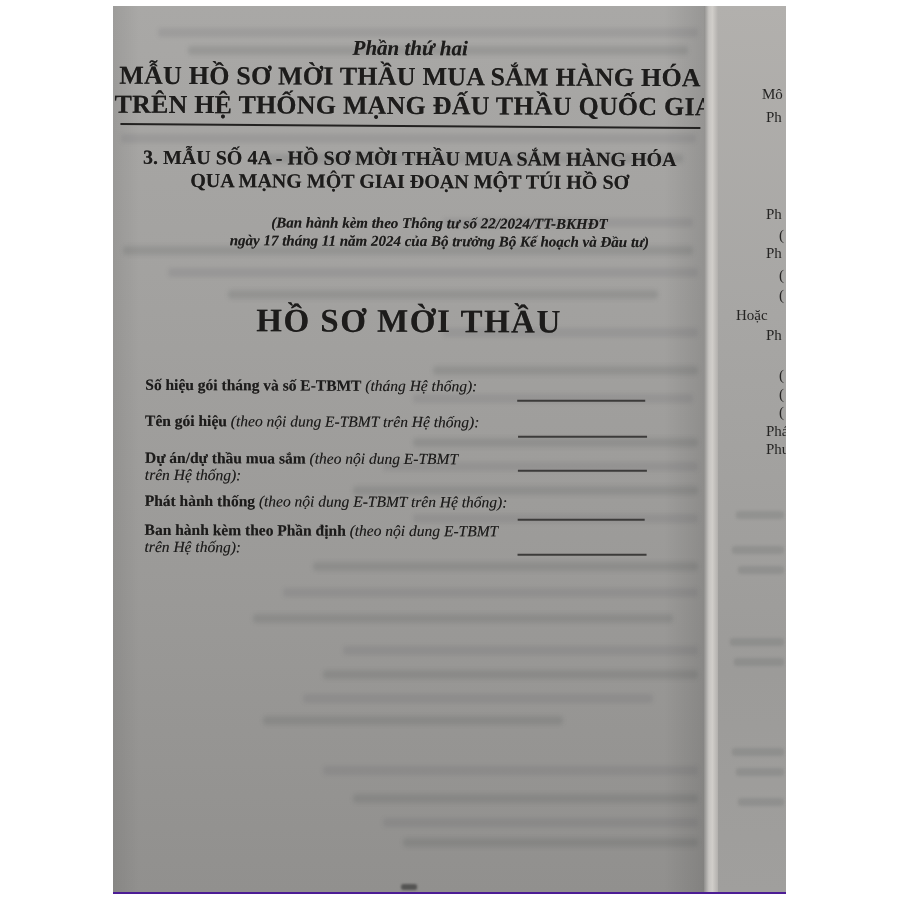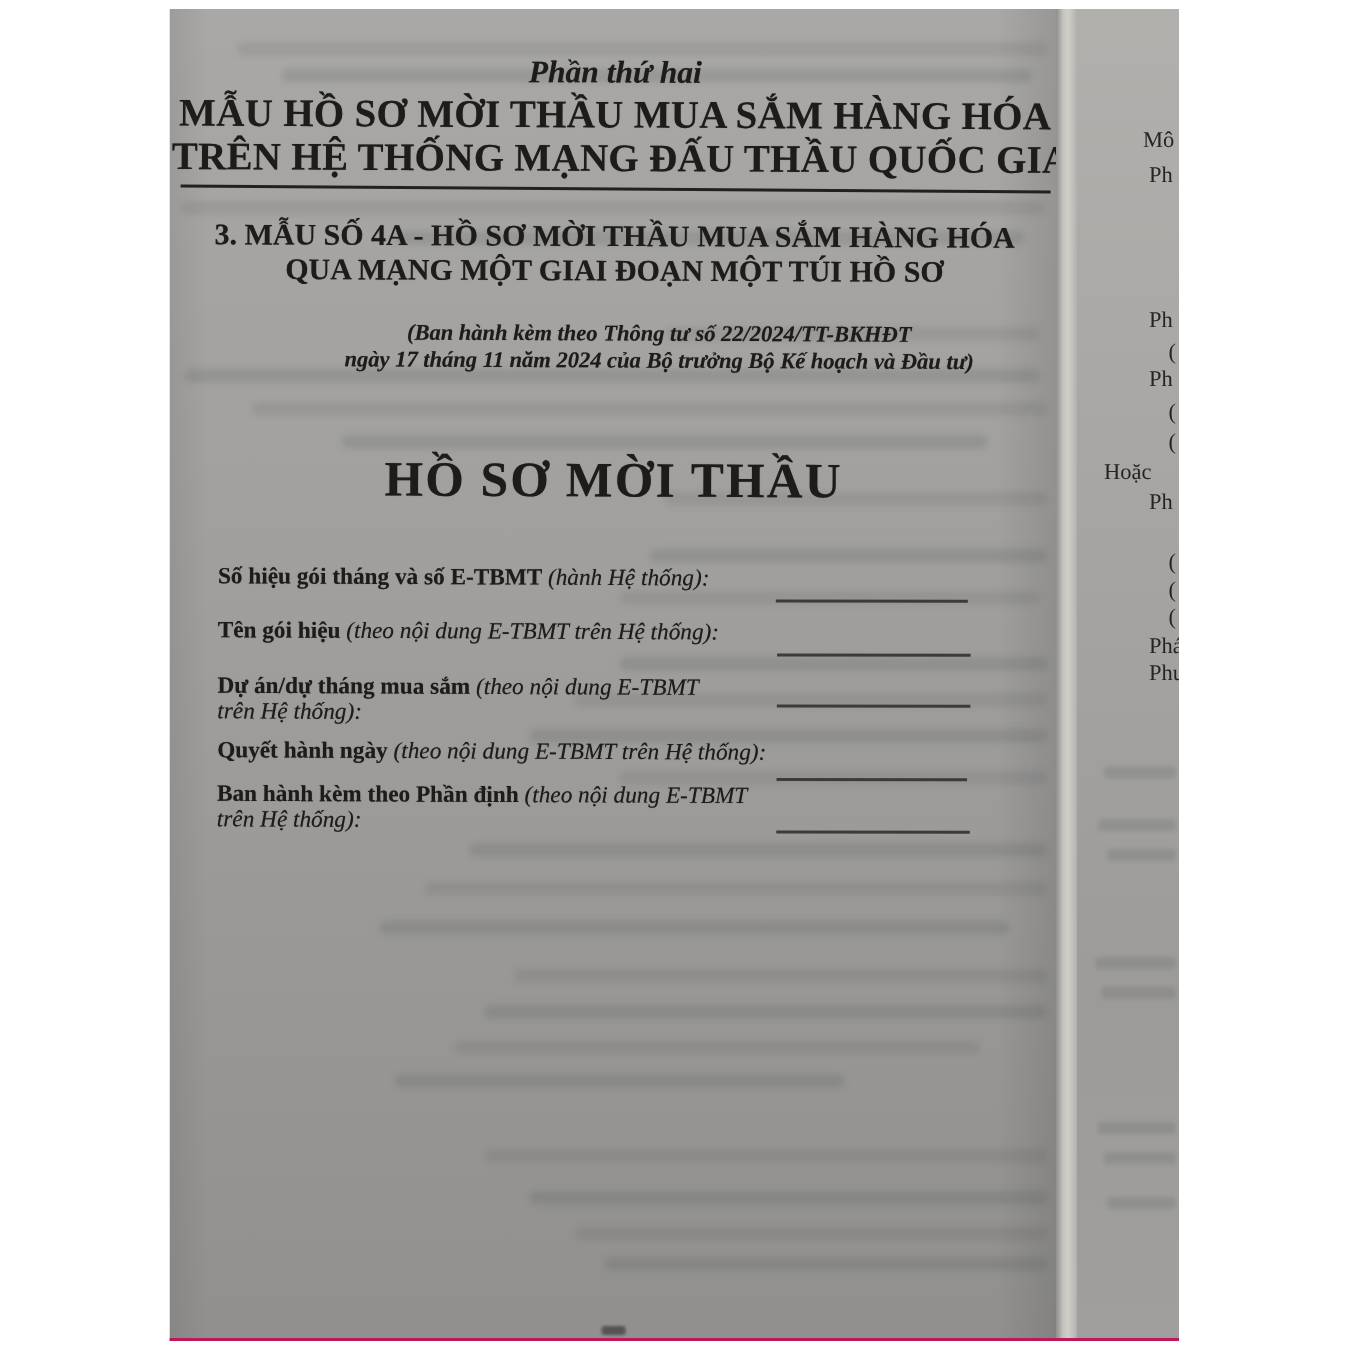--- a/index.html
+++ b/index.html
@@ -3,21 +3,21 @@
 <meta charset="utf-8">
 <style>
   html,body{margin:0;padding:0;}
   body{
     width:900px;height:900px;position:relative;background:#ffffff;
     font-family:"Liberation Serif","DejaVu Serif",serif;
     overflow:hidden;
   }
   .photo{
     position:absolute;left:113px;top:6px;width:673px;height:886px;
-    overflow:hidden;border-bottom:2px solid #be185d;
+    overflow:hidden;border-bottom:2px solid #4c1d95;
   }
   
   .main-page{
     position:absolute;left:0;top:0;width:591px;height:886px;
     background:
       linear-gradient(to right, rgba(0,0,0,0.07) 0px, rgba(0,0,0,0.0) 26px),
       linear-gradient(to left, rgba(0,0,0,0.10) 0px, rgba(0,0,0,0.0) 40px),
       linear-gradient(to bottom, #a9a8a6 0%, #a3a2a0 30%, #9c9b99 60%, #91908e 100%);
   }
   
@@ -112,35 +112,35 @@
       <div class="center sec-heading s1">3. MẪU SỐ 4A - HỒ SƠ MỜI THẦU MUA SẮM HÀNG HÓA</div>
       <div class="center sec-heading s2">QUA MẠNG MỘT GIAI ĐOẠN MỘT TÚI HỒ SƠ</div>
 
       <div class="center issue-note n1">(Ban hành kèm theo Thông tư số 22/2024/TT-BKHĐT</div>
       <div class="center issue-note n2">ngày 17 tháng 11 năm 2024 của Bộ trưởng Bộ Kế hoạch và Đầu tư)</div>
 
       <div class="center main-title">HỒ SƠ MỜI THẦU</div>
 
       <div class="field-label" style="top:371px;">
         <span class="b">Số hiệu gói tháng và số E-TBMT</span>
-        <span class="i">(hành Hệ thống):</span>
+        <span class="i">(tháng Hệ thống):</span>
         <span class="i2"></span>
       </div>
       <div class="field-label" style="top:407px;">
         <span class="b">Tên gói hiệu</span>
         <span class="i">(theo nội dung E-TBMT trên Hệ thống):</span>
         <span class="i2"></span>
       </div>
       <div class="field-label" style="top:444px;">
-        <span class="b">Dự án/dự tháng mua sắm</span>
+        <span class="b">Dự án/dự thầu mua sắm</span>
         <span class="i">(theo nội dung E-TBMT</span>
         <span class="i2">trên Hệ thống):</span>
       </div>
       <div class="field-label" style="top:487px;">
-        <span class="b">Quyết hành ngày</span>
+        <span class="b">Phát hành thống</span>
         <span class="i">(theo nội dung E-TBMT trên Hệ thống):</span>
         <span class="i2"></span>
       </div>
       <div class="field-label" style="top:516px;">
         <span class="b">Ban hành kèm theo Phần định</span>
         <span class="i">(theo nội dung E-TBMT</span>
         <span class="i2">trên Hệ thống):</span>
       </div>
 
       <div class="blank-line" style="left:404px;top:393px;width:128px;"></div>

